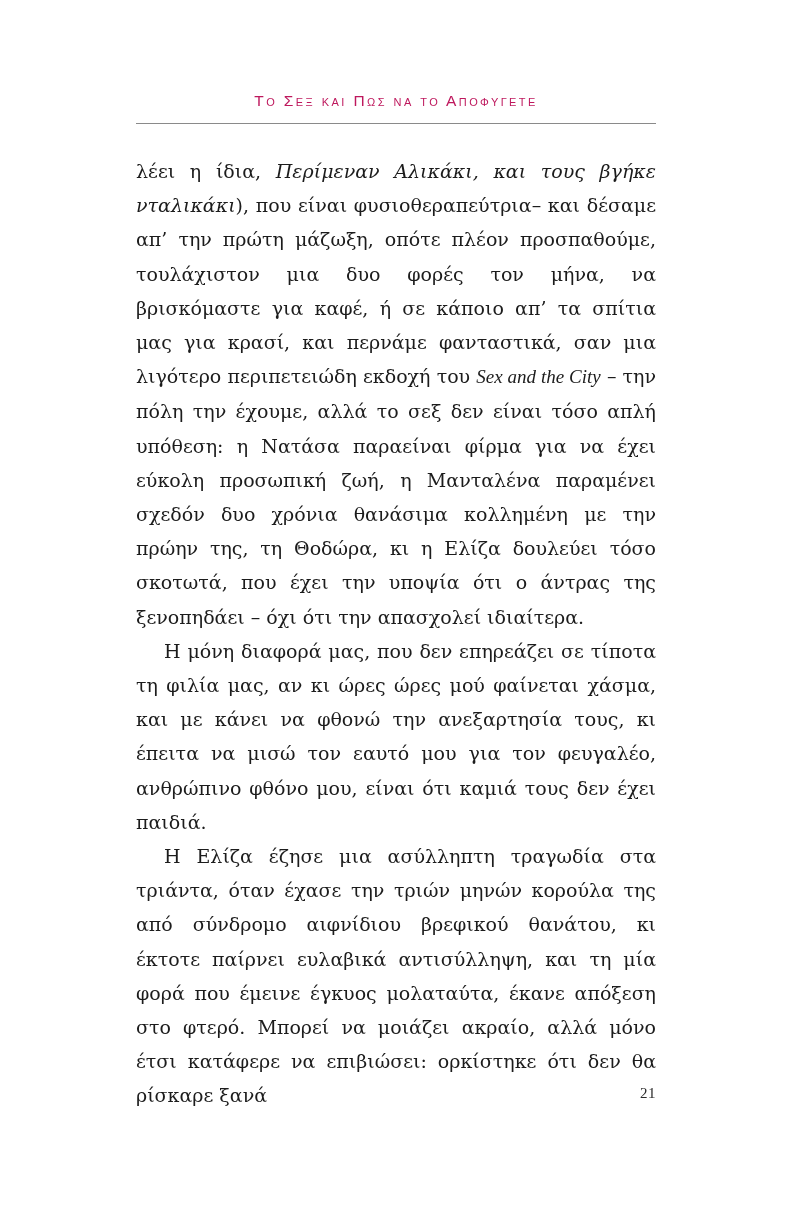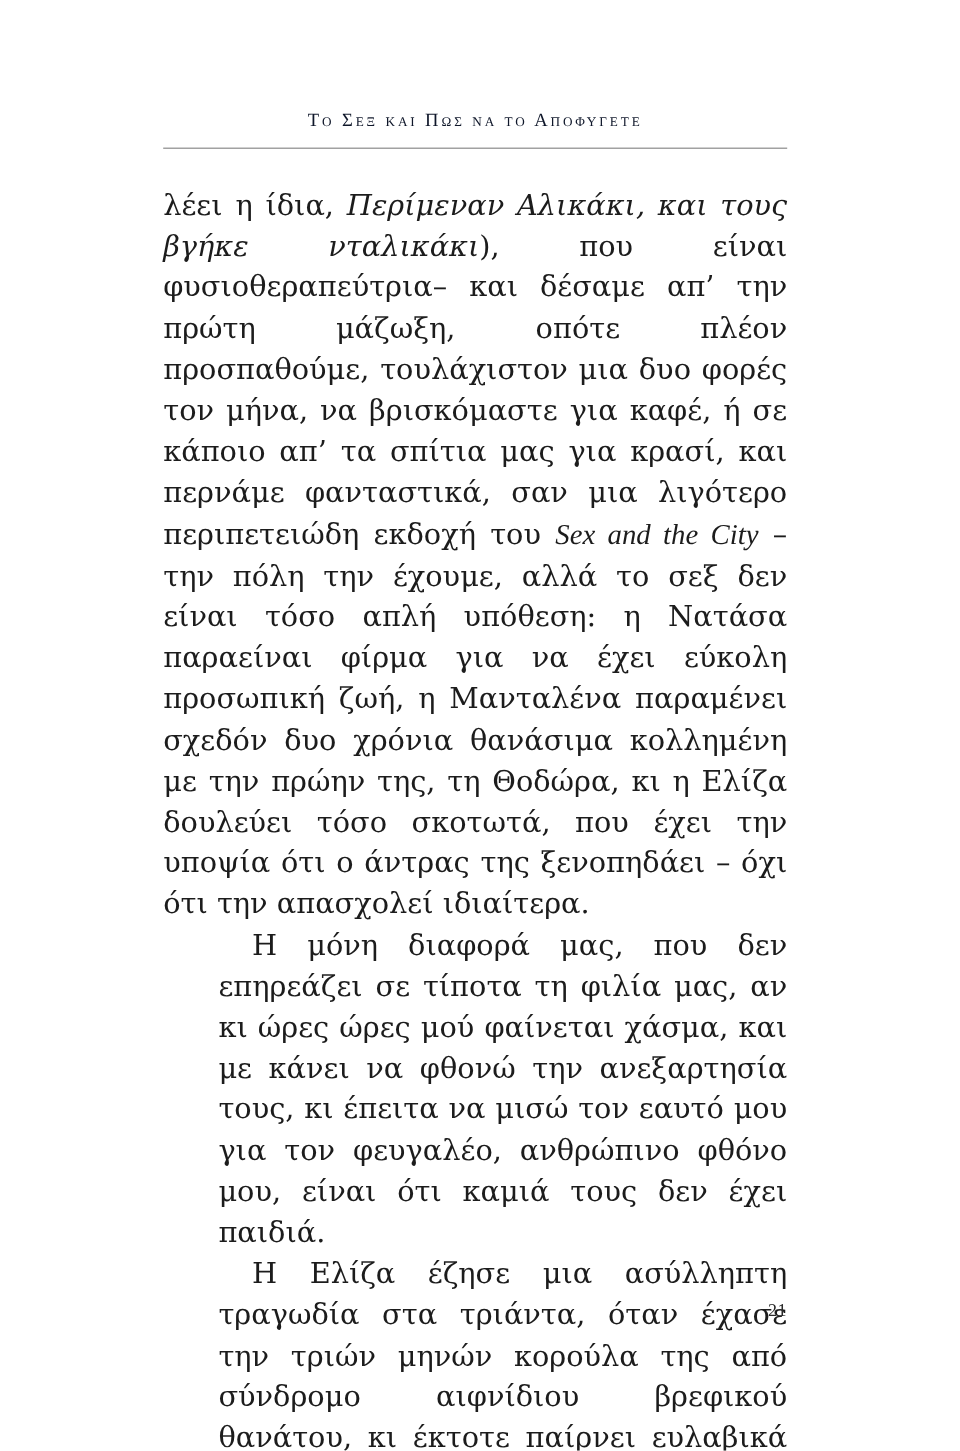--- a/index.html
+++ b/index.html
@@ -21,25 +21,25 @@
     box-sizing: border-box;
   }
 
   
   .running-head {
     position: absolute;
     left: 136px;
     top: 92px;
     width: 520px;
     text-align: center;
-    font-family: Liberation Serif, serif;
+    font-family: Liberation Sans, sans-serif;
     font-size: 15.5px;
     font-variant: small-caps;
     letter-spacing: 2.4px;
-    color: #0f172a;
+    color: #be185d;
     white-space: nowrap;
   }
 
   .rule {
     position: absolute;
     left: 136px;
     top: 123px;
     width: 520px;
     height: 1px;
     background: #8a8a8a;
@@ -49,31 +49,30 @@
   .textblock {
     position: absolute;
     left: 136px;
     top: 154px;
     width: 520px;
   }
 
   .para {
     margin: 0;
     font-family: "DejaVu Serif", "Liberation Serif", serif;
-    font-size: 24px;
+    font-size: 19px;
     line-height: 34.2px;
     text-align: justify;
     text-justify: inter-word;
     color: #1c1c1c;
     hyphens: manual;
     -webkit-hyphens: manual;
   }
   .para + .para {
     text-indent: 28px;
-    margin-left: 46px;
   }
   .para i, .para em {
     font-style: italic;
   }
   .latin-italic {
     font-family: "Liberation Serif", "DejaVu Serif", serif;
     font-style: italic;
   }
 
   

